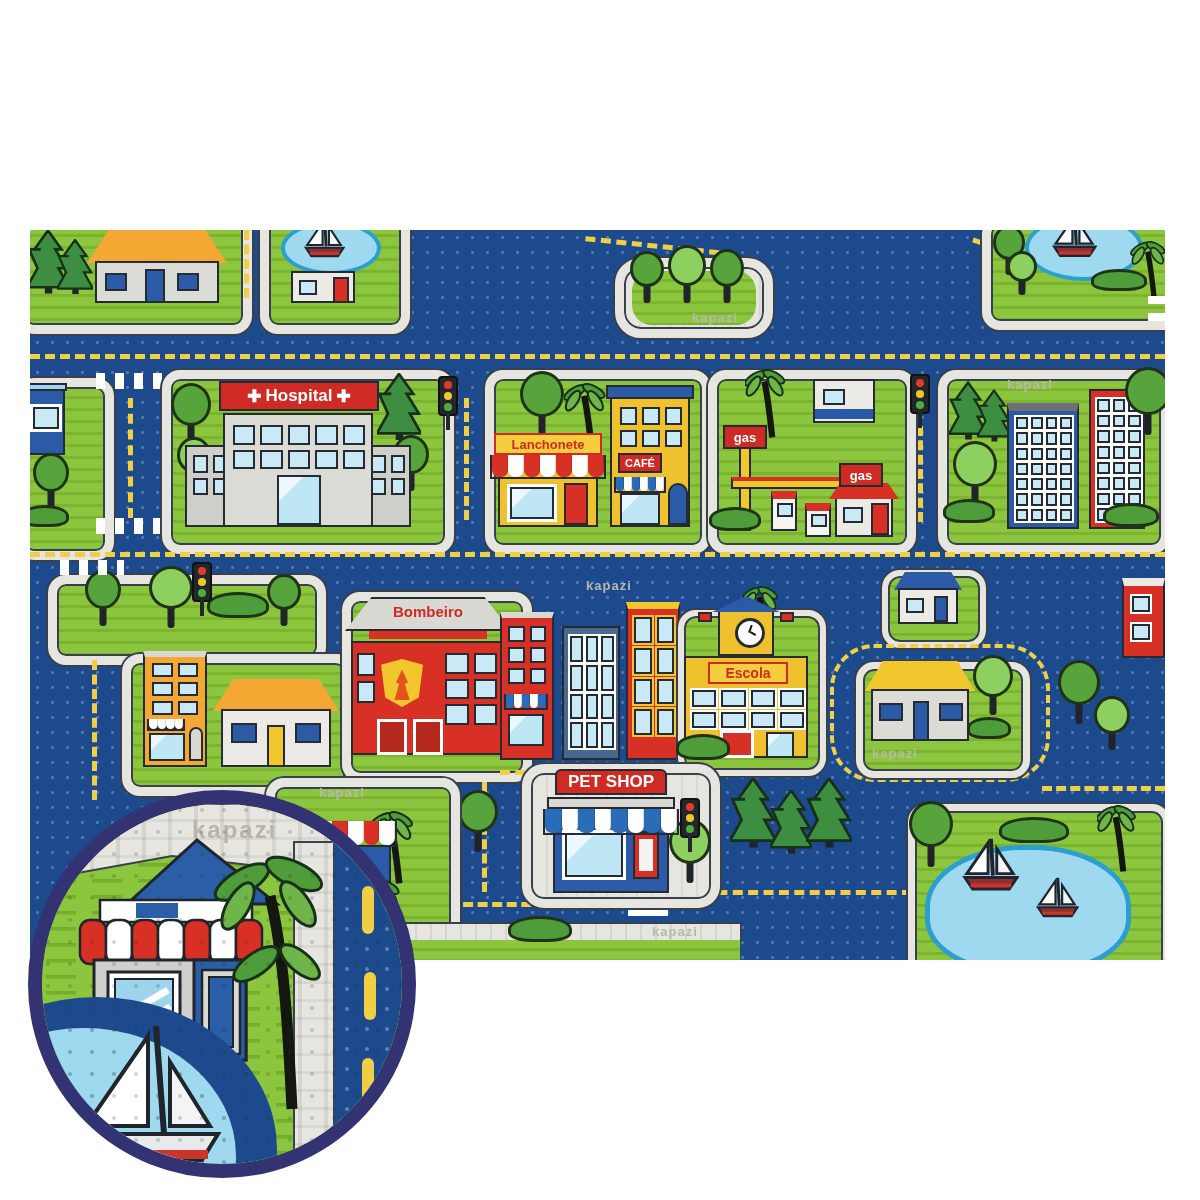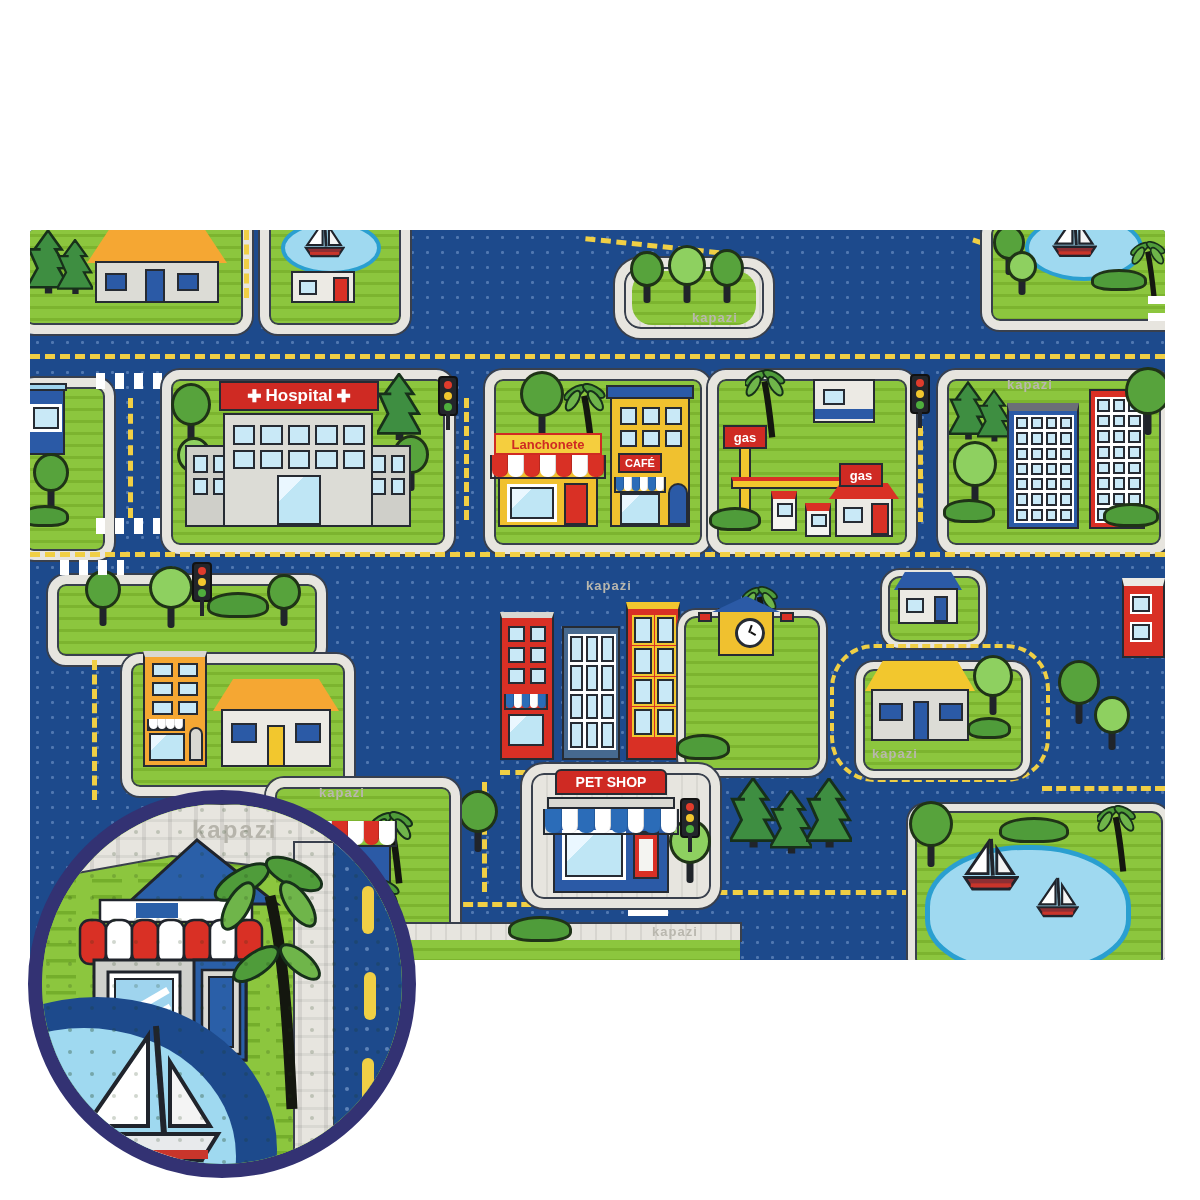--- a/index.html
+++ b/index.html
@@ -463,20 +463,42 @@
       <div class="bld" style="left:44px;top:70px;width:14px;height:34px;background:#d9d8d2;border-radius:8px 8px 0 0"></div>
     </div>
     <div class="roof trap" style="left:82px;top:16px;width:126px;height:32px"></div>
     <div class="bld" style="left:90px;top:46px;width:110px;height:58px;background:#eceae4">
       <div class="win" style="position:absolute;left:8px;top:12px;width:26px;height:20px;background:#2b5aa6"></div>
       <div class="win" style="position:absolute;left:72px;top:12px;width:26px;height:20px;background:#2b5aa6"></div>
       <div class="bld" style="left:44px;top:14px;width:18px;height:42px;background:#f2c72e"></div>
     </div>
   </div>
 
+  <div class="blk" style="left:312px;top:362px;width:172px;height:172px">
+    <div class="roof trap" style="left:-6px;top:-4px;width:166px;height:34px;background:#d9d8d2;box-shadow:inset 0 0 0 2px #262b33"></div>
+    <div class="sign sr" style="left:18px;top:30px;width:118px;height:8px;border:none;background:#d93025"></div>
+    <span style="position:absolute;left:0;top:2px;width:154px;text-align:center;color:#cf2a23;font-weight:bold;font-size:15px;z-index:4">Bombeiro</span>
+    <div class="bld" style="left:0;top:40px;width:154px;height:114px;background:#d93025">
+      <div class="shield" style="left:28px;top:16px"></div>
+      <div class="wgrid" style="left:4px;top:10px;width:18px;height:50px;grid-template-columns:1fr">
+          <div class="win"></div>
+          <div class="win"></div>
+        </div>
+      <div class="wgrid" style="left:92px;top:10px;width:52px;height:72px;grid-template-columns:repeat(2,1fr)">
+          <div class="win"></div>
+          <div class="win"></div>
+          <div class="win"></div>
+          <div class="win"></div>
+          <div class="win"></div>
+          <div class="win"></div>
+        </div>
+      <div class="bld" style="left:24px;top:76px;width:30px;height:36px;background:#b5281d;border-color:#fff;border-width:3px"></div>
+      <div class="bld" style="left:60px;top:76px;width:30px;height:36px;background:#b5281d;border-color:#fff;border-width:3px"></div>
+    </div>
+  </div>
 
   <div class="bld" style="left:470px;top:382px;width:54px;height:148px;background:#d93025;border-top:6px solid #d9d8d2">
     <div class="wgrid" style="left:6px;top:8px;width:38px;height:58px;grid-template-columns:repeat(2,1fr)">
         <div class="win"></div>
         <div class="win"></div>
         <div class="win"></div>
         <div class="win"></div>
         <div class="win"></div>
         <div class="win"></div>
       </div>
@@ -521,20 +543,37 @@
   <div class="blk" style="left:648px;top:380px;width:136px;height:154px;border-width:6px">
     <svg class="palmS" viewBox="0 0 70 90" style="left:58px;top:-30px;width:50px;height:62px">
         <use href="#sym-palm"></use>
       </svg>
     <div class="bld" style="left:34px;top:-8px;width:56px;height:48px;background:#f0c12f">
       <div class="roof gable" style="left:-8px;top:-14px;width:68px;height:16px;background:#2b5aa6"></div>
       <div class="clock" style="left:15px;top:8px"></div>
     </div>
     <div class="bld" style="left:14px;top:-4px;width:14px;height:10px;background:#d93025"></div>
     <div class="bld" style="left:96px;top:-4px;width:14px;height:10px;background:#d93025"></div>
+    <div class="bld" style="left:0;top:40px;width:124px;height:102px;background:#f0c12f">
+      <div class="sign sy" style="left:22px;top:4px;width:80px;height:22px;font-size:14px;border-color:#cf2a23">
+        <span>Escola</span>
+      </div>
+      <div class="wgrid" style="left:6px;top:32px;width:112px;height:38px;grid-template-columns:repeat(4,1fr)">
+          <div class="win" style="outline:2px solid #fff"></div>
+          <div class="win" style="outline:2px solid #fff"></div>
+          <div class="win" style="outline:2px solid #fff"></div>
+          <div class="win" style="outline:2px solid #fff"></div>
+          <div class="win" style="outline:2px solid #fff"></div>
+          <div class="win" style="outline:2px solid #fff"></div>
+          <div class="win" style="outline:2px solid #fff"></div>
+          <div class="win" style="outline:2px solid #fff"></div>
+        </div>
+      <div class="bld" style="left:34px;top:72px;width:34px;height:28px;background:#d93025;border-color:#fff;border-width:3px"></div>
+      <div class="gl" style="position:absolute;left:80px;top:74px;width:28px;height:26px"></div>
+    </div>
     <div class="bush" style="left:-8px;top:118px;width:54px;height:26px"></div>
   </div>
 
   <div class="blk" style="left:852px;top:340px;width:92px;height:66px;border-width:6px">
     <div class="roof trap" style="left:6px;top:-4px;width:68px;height:18px;background:#2b5aa6"></div>
     <div class="bld" style="left:10px;top:12px;width:60px;height:36px;background:#eceae4">
       <div class="win" style="position:absolute;left:6px;top:8px;width:18px;height:15px"></div>
       <div class="bld" style="left:34px;top:6px;width:14px;height:26px;background:#2b5aa6"></div>
     </div>
   </div>
@@ -586,21 +625,21 @@
         <i></i>
         <i></i>
         <i></i>
         <i></i>
         <i></i>
         <i></i>
         <i></i>
         <i></i>
       </div>
     <div class="bld" style="left:16px;top:24px;width:128px;height:12px;background:#d9d8d2"></div>
-    <div class="sign sr" style="left:24px;top:-4px;width:112px;height:26px;font-size:14px;border-radius:6px 6px 0 0">
+    <div class="sign sr" style="left:24px;top:-4px;width:112px;height:26px;font-size:17px;border-radius:6px 6px 0 0">
       <span>PET SHOP</span>
     </div>
     <div class="tree light" style="left:138px;top:46px;width:42px;height:64px">
         <i class="tk"></i>
         <i class="cr"></i>
       </div>
   </div>
   <div class="tl" style="left:650px;top:568px">
       <i class="r"></i>
       <i class="y"></i>

